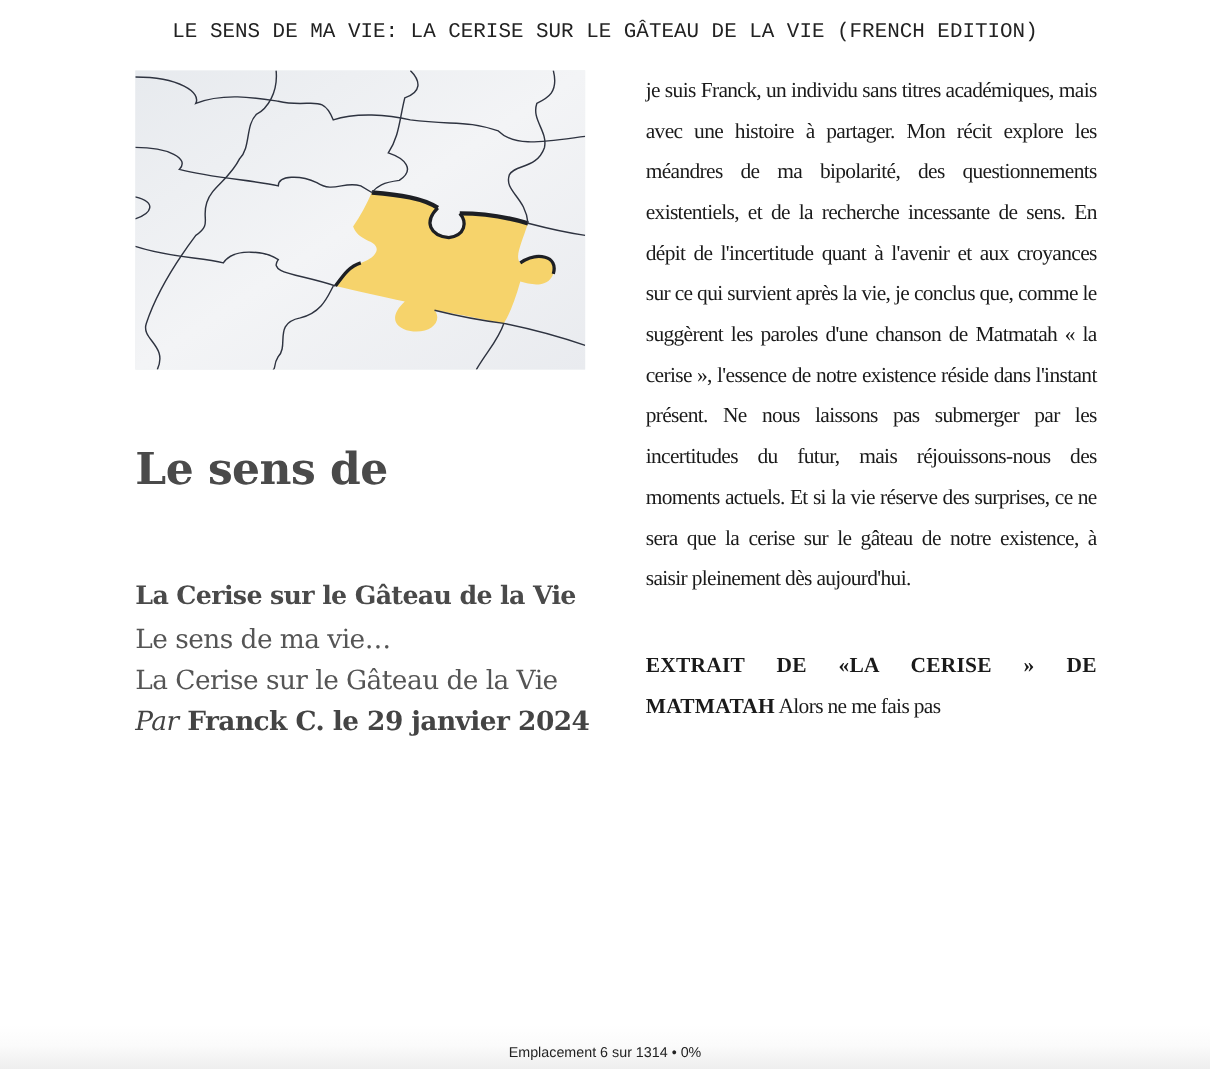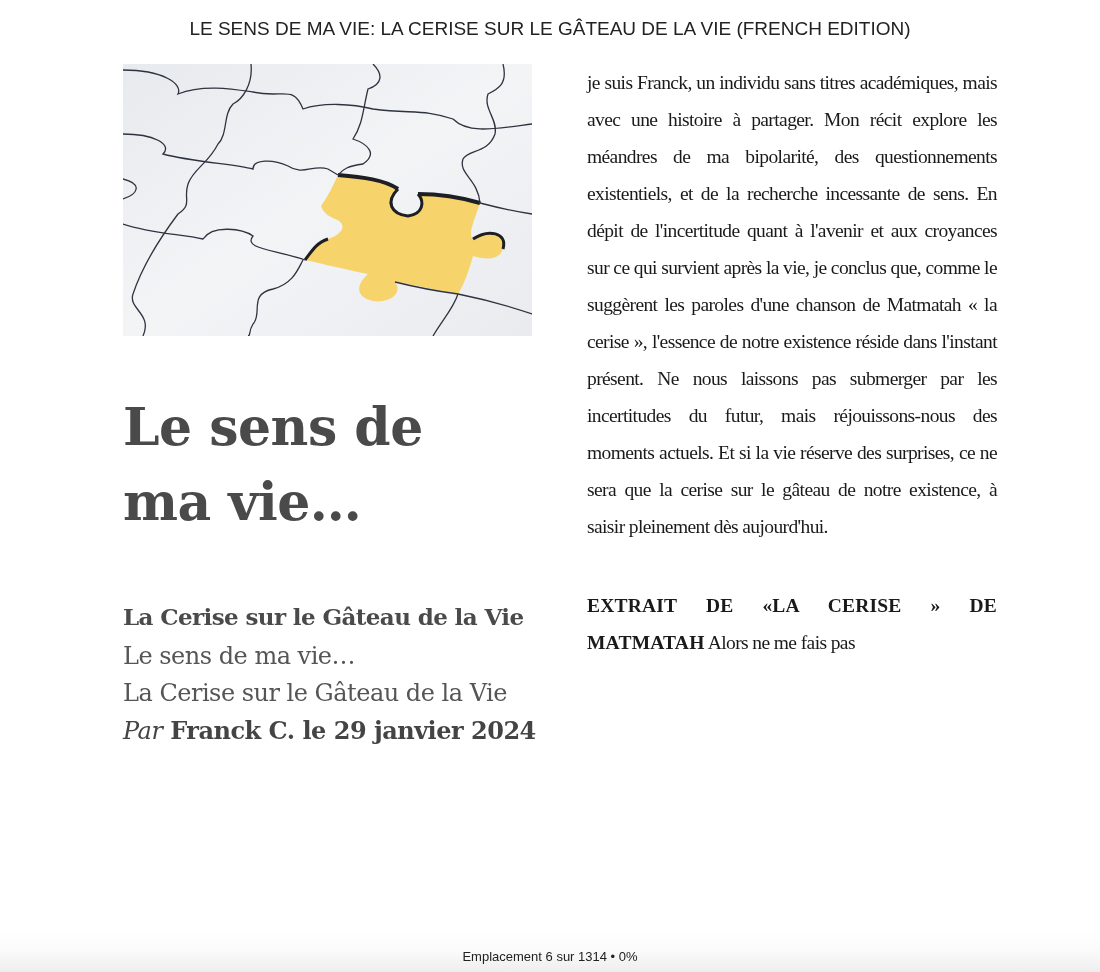--- a/index.html
+++ b/index.html
@@ -9,21 +9,21 @@
       background: #ffffff;
       overflow: hidden;
       position: relative;
     }
     .reader-header {
       position: absolute;
       top: 18px;
       left: 0;
       width: 1100px;
       text-align: center;
-      font-family: Liberation Sans, sans-serif;
+      font-family: Liberation Mono, monospace;
       font-size: 19px;
       color: #222222;
       letter-spacing: 0px;
     }
     .page {
       position: absolute;
       top: 0; left: 0;
       width: 1100px;
       height: 972px;
     }
@@ -37,21 +37,21 @@
     .cover-image {
       width: 409px;
       height: 272px;
       display: block;
       background: #eceef1;
     }
     .book-title {
       margin-top: 53px;
       font-family: "DejaVu Serif", serif;
       font-weight: bold;
-      font-size: 52px;
+      font-size: 40px;
       line-height: 75px;
       color: #4a4a4a;
       letter-spacing: -0.5px;
     }
     .book-subtitle {
       margin-top: 56px;
       font-weight: bold;
       font-size: 23px;
       line-height: 43px;
       color: #4a4a4a;
@@ -155,21 +155,20 @@
         <path d="M250,0 C260,10 260,20 245,25 C240,45 240,60 230,75 C245,80 255,90 240,100 C225,102 220,105 215,111"></path>
         <path d="M380,0 C385,20 375,25 365,30 C360,45 375,55 372,70 C365,90 345,85 340,95 C335,110 355,115 357,139"></path>
         <path d="M180,196 C175,205 170,220 150,225 C125,230 140,250 130,260 C125,268 128,272 125,272"></path>
         <path d="M335,230 C330,245 320,255 310,272"></path>
         <path d="M0,115 C20,120 15,130 0,135"></path>
       </g>
     </svg>
 
     <div class="book-title">
       <div>Le sens de</div>
-      <div>ma vie…</div>
     </div>
 
     <div class="book-subtitle">La Cerise sur le Gâteau de la Vie</div>
 
     <div class="meta-block">
       <div class="meta-line">Le sens de ma vie…</div>
       <div class="meta-line">La Cerise sur le Gâteau de la Vie</div>
       <div class="meta-line date"><span class="italic">Par</span><span> Franck C. le 29 janvier 2024</span></div>
     </div>
   </div>

